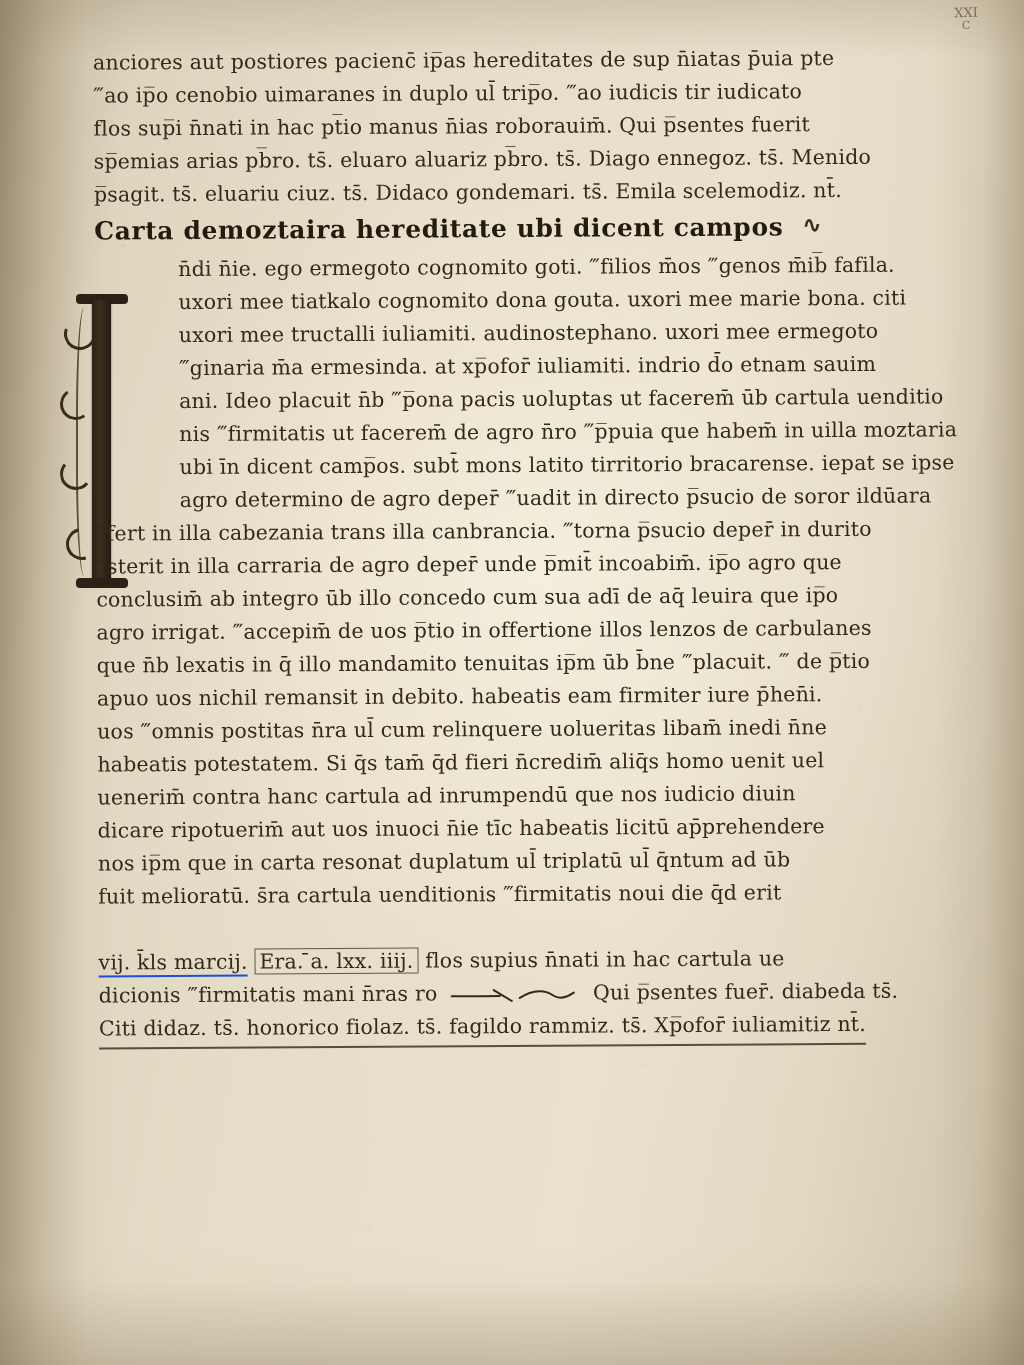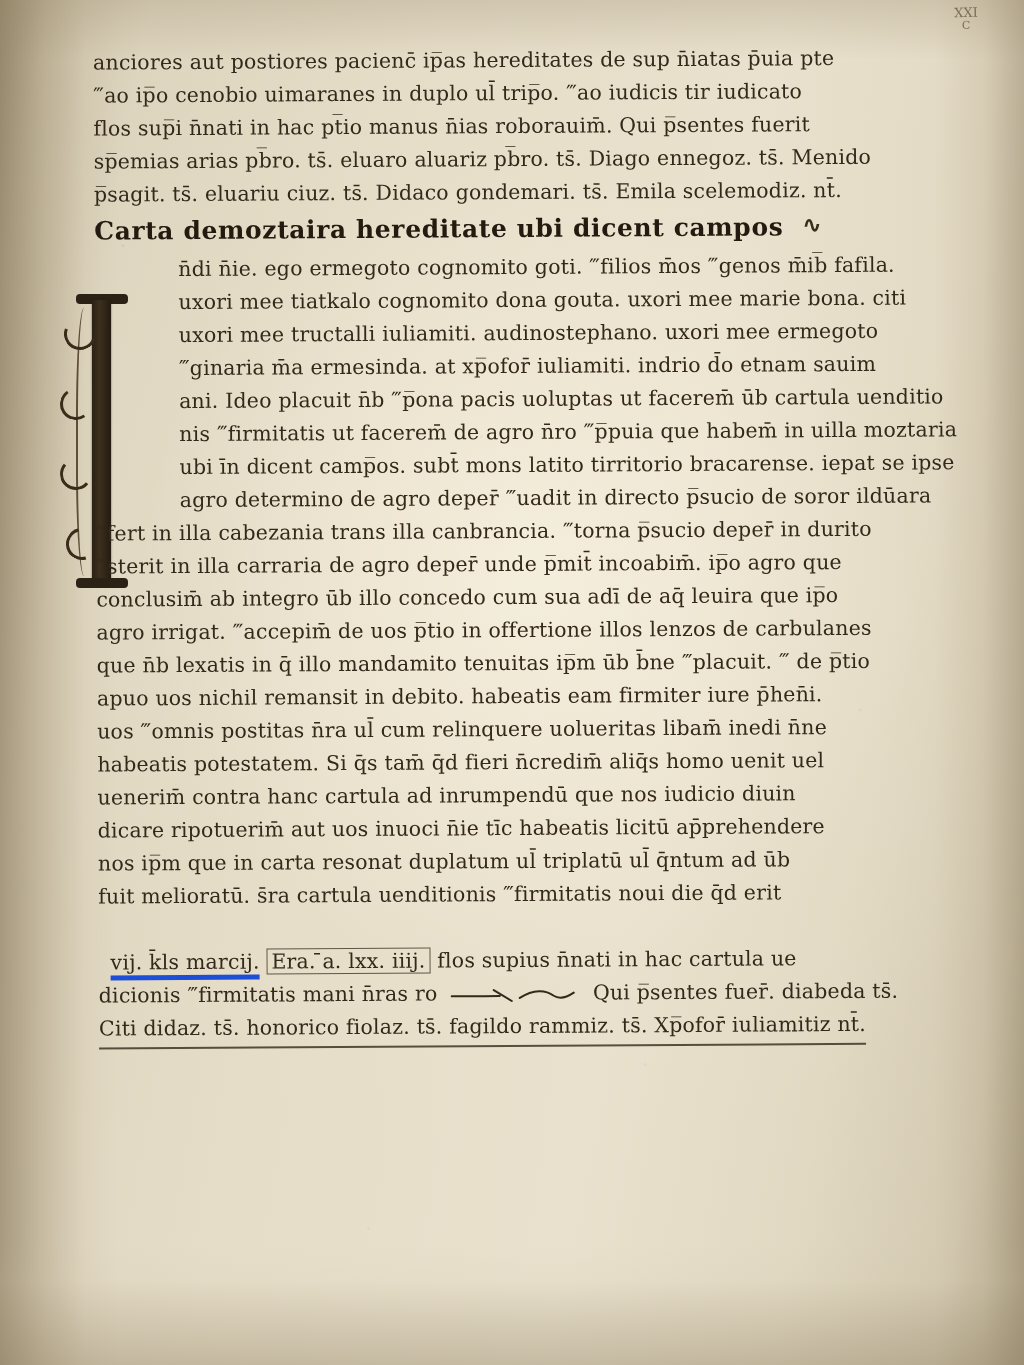--- a/index.html
+++ b/index.html
@@ -172,21 +172,21 @@
     left: 18px;
     top: 16px;
     width: 18px;
     height: 268px;
     border-left: 2px solid #4a3922;
     border-radius: 40% 0 0 40%;
     opacity: .85;
   }
 
   
-  .ul { border-bottom: 5px solid #1d4ed8; padding-bottom: 1px; margin-left: 12px; }
+  .ul { border-bottom: 2px solid #1d4ed8; padding-bottom: 1px; }
   .boxed { border: 1px solid rgba(51,40,26,.75); padding: 0 4px; }
 
   
   .squiggle {
     display: inline-block;
     width: 130px;
     height: 14px;
     vertical-align: middle;
     margin: 0 6px;
   }

